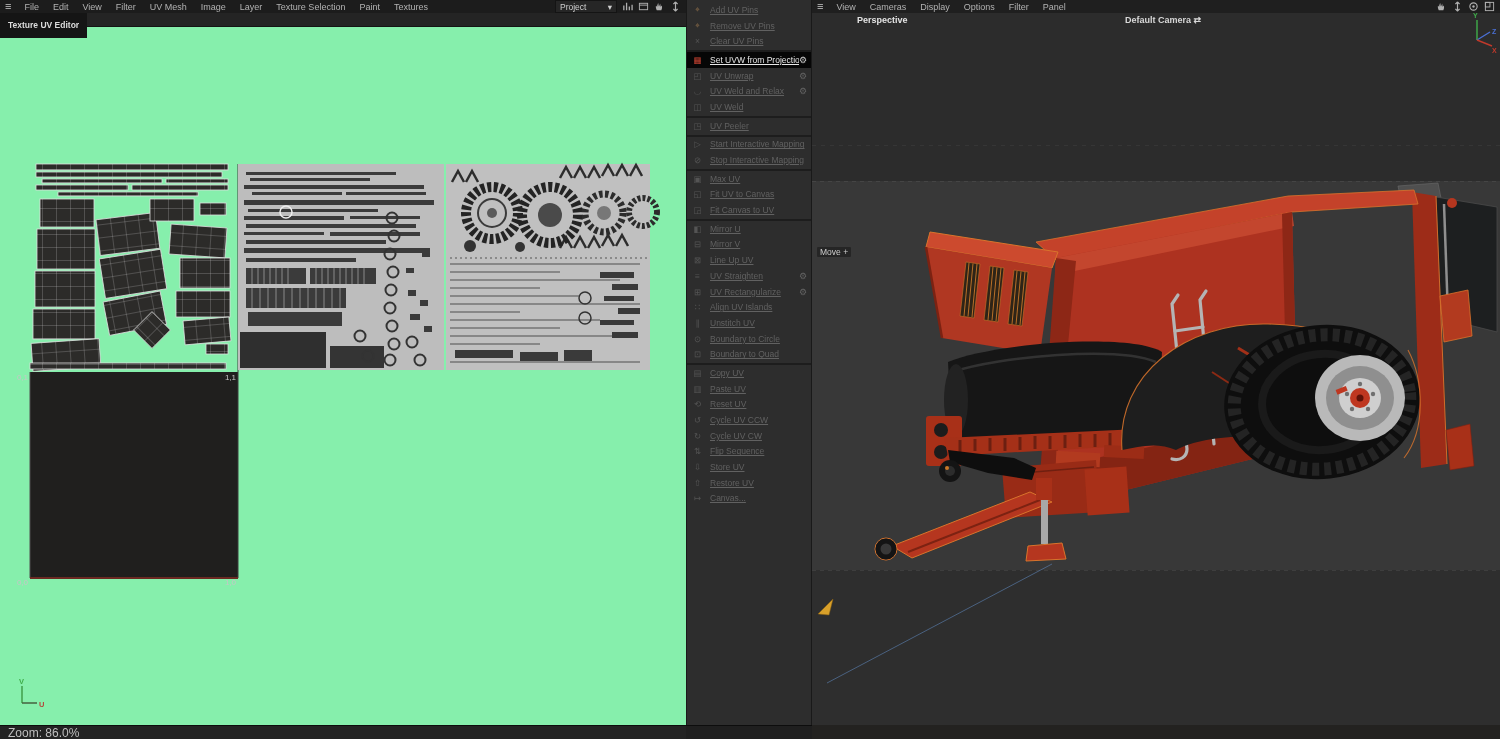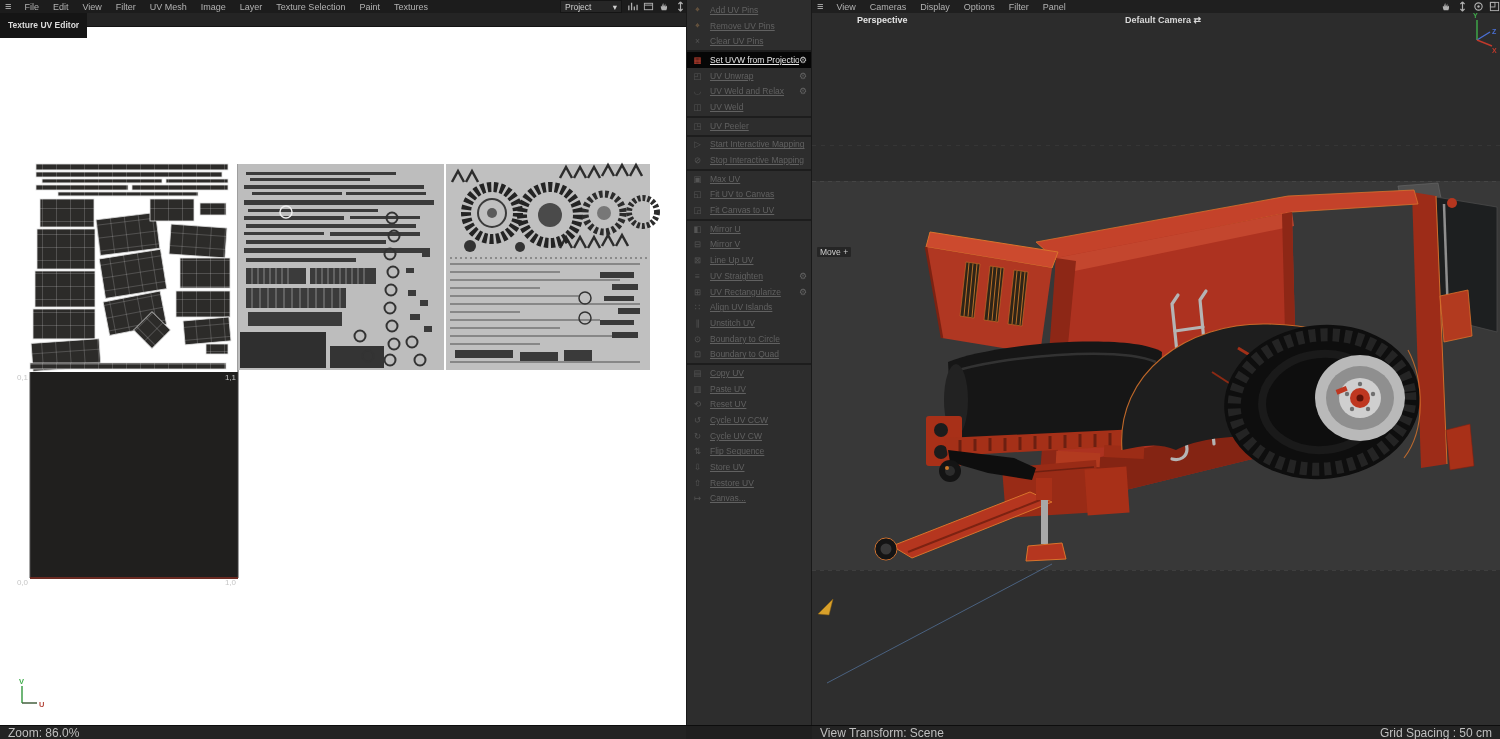--- a/index.html
+++ b/index.html
@@ -6,32 +6,32 @@
   .app{position:relative;width:1500px;height:739px;overflow:hidden;background:#232220;
        font-family:"Liberation Sans",sans-serif;cursor:default;}
   
   .menubar{position:absolute;top:0;height:13px;display:flex;align-items:center;
            background:#1c1c1c;color:#b2b2b2;font-size:9px;z-index:5;}
   .left-menubar{left:0;width:686px;}
   .right-menubar{left:812px;width:688px;background:#1f1f1f;}
   .hamburger{font-size:11px;line-height:13px;margin:0 6px 0 5px;color:#c8c8c8;}
   .menus{display:flex;align-items:center;}
   .mitem{padding:0 7px;white-space:nowrap;}
-  .bar-tools{margin-left:auto;display:flex;align-items:center;gap:5px;}
+  .bar-tools{margin-left:auto;display:flex;align-items:center;gap:5px;padding-right:5px;}
   .project-dd{display:flex;align-items:center;justify-content:space-between;gap:8px;
               background:#262626;border:1px solid #141414;height:11px;min-width:52px;
               padding:0 4px;font-size:8.5px;color:#cfcfcf;}
   .tbicon{display:flex;align-items:center;}
   .tbicon svg{display:block;}
   
   .tabrow{position:absolute;top:13px;left:0;width:686px;height:14px;background:#242424;
           border-bottom:1px solid #141414;box-sizing:border-box;z-index:4;}
   .tab{display:inline-block;height:13px;line-height:13px;padding:6px 8px;background:#151515;
        color:#dcdcdc;font-size:8.5px;font-weight:bold;}
-  .uv-canvas{position:absolute;top:27px;left:0;width:686px;height:698px;background:#ffffff;}
+  .uv-canvas{position:absolute;top:27px;left:0;width:686px;height:698px;background:#86efac;}
   .uv-canvas svg{position:absolute;left:0;top:0;}
   
   .palette{position:absolute;left:686px;top:0;width:126px;height:725px;background:#2d2d2d;
            border-left:1px solid #191919;border-right:1px solid #191919;box-sizing:border-box;
            padding-top:2px;z-index:6;}
   .prow{display:flex;align-items:center;height:15.7px;font-size:8.5px;color:#616161;}
   .prow.sep{border-top:2px solid #1d1d1d;margin-top:1px;}
   .picon{width:13px;margin-left:4px;text-align:center;font-size:8.5px;color:#545454;flex:none;}
   .prow.tan .picon{color:#8a6b48;}
   .plabel{flex:1;margin-left:6px;white-space:nowrap;overflow:hidden;text-decoration:underline;}
@@ -616,18 +616,14 @@
     <div class="move-hint">
       <span>Move</span>
       <span>+</span>
     </div>
   </div>
 
   <div class="statusbar status-left">
     <span>Zoom: 86.0%</span>
   </div>
   <div class="statusbar status-mid"></div>
-  <div class="statusbar status-right">
-    <span>View Transform: Scene</span>
-    <span>Grid Spacing : 50 cm</span>
-  </div>
 
 </div>
 
 </body></html>

